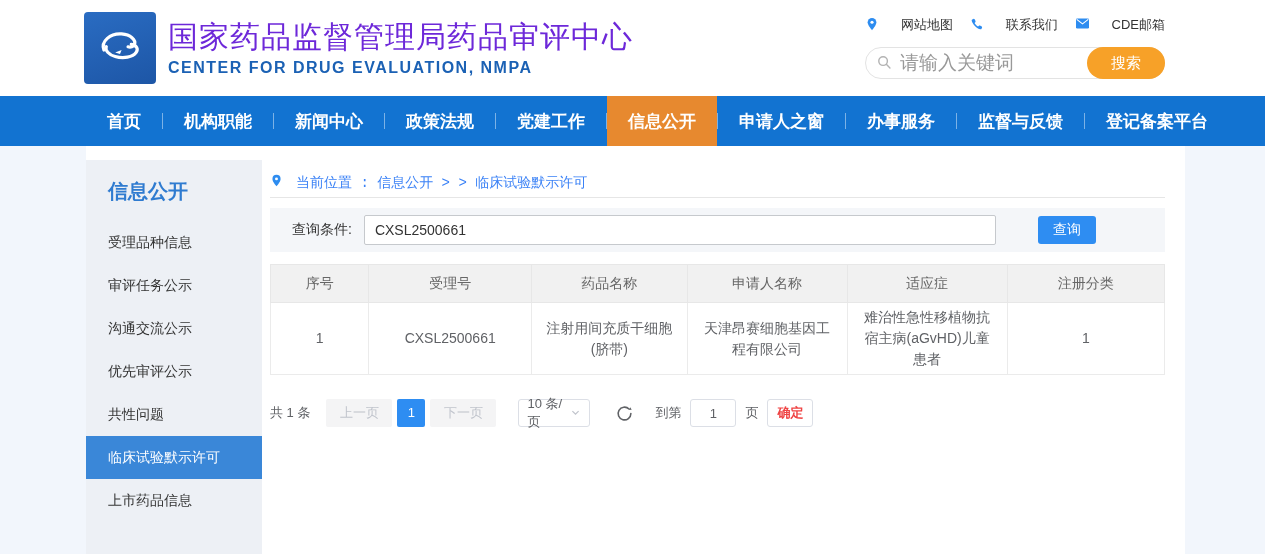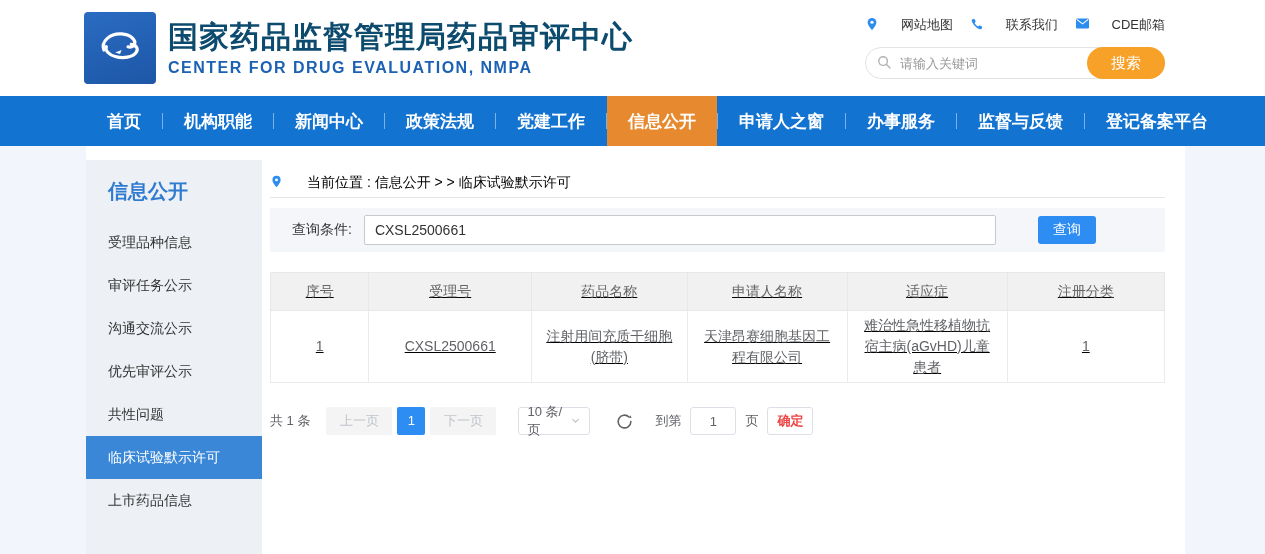--- a/index.html
+++ b/index.html
@@ -3,27 +3,27 @@
 <meta charset="utf-8">
 <style>
   * { margin:0; padding:0; box-sizing:border-box; }
   html,body { width:1265px; height:554px; overflow:hidden; background:#fff;
     font-family:"Liberation Sans","DejaVu Sans",sans-serif; }
 
   
   .header { height:96px; background:#fff; display:flex; align-items:center; padding-left:84px; position:relative; }
   .logo { width:72px; height:72px; border-radius:4px; background:linear-gradient(160deg,#2a6cc2,#1d56a6); display:flex; align-items:center; justify-content:center; flex:0 0 auto; }
   .brand { margin-left:12px; }
-  .brand-title { font-size:30px; font-weight:bold; color:#0c4a6e; letter-spacing:1px; line-height:1.2; }
+  .brand-title { font-size:30px; font-weight:normal; color:#6d28d9; letter-spacing:1px; line-height:1.2; }
   .brand-sub { font-size:16px; font-weight:bold; color:#1b61b4; letter-spacing:1.5px; margin-top:4px; }
   .header-right { position:absolute; right:100px; top:16px; width:300px; }
   .quick-links { display:flex; justify-content:space-between; align-items:center; font-size:13px; color:#333; }
   .quick-link { display:flex; align-items:center; gap:22px; cursor:pointer; }
   .search-row { position:relative; margin-top:13px; height:32px; }
-  .search-input { width:300px; height:32px; border:1px solid #e3e3e3; border-radius:16px; padding:0 80px 0 34px; font-size:13px; color:#15803d; background:#fff; outline:none; }
+  .search-input { width:300px; height:32px; border:1px solid #e3e3e3; border-radius:16px; padding:0 80px 0 34px; font-size:19px; color:#15803d; background:#fff; outline:none; }
   .search-input::placeholder { color:#999; }
   .search-icon { position:absolute; left:12px; top:8px; }
   .search-btn { position:absolute; right:0; top:0; width:78px; height:32px; border:none; border-radius:16px; background:#f7a128; color:#fff; font-size:15px; cursor:pointer; }
 
   
   .nav { height:50px; background:#1273d1; display:flex; align-items:stretch; padding-left:86px; }
   .nav-item { display:flex; align-items:center; padding:0 21px; color:#fff; font-size:17px; font-weight:bold; cursor:pointer; white-space:nowrap; }
   .nav-item.active { background:#e7892f; }
   .nav-sep { width:1px; height:16px; background:rgba(255,255,255,.45); align-self:center; }
 
@@ -32,28 +32,28 @@
   .container { margin-left:86px; width:1099px; height:408px; background:#fff; padding-top:14px; display:flex; }
 
   
   .sidebar { width:176px; background:#edf0f5; flex:0 0 auto; }
   .sidebar-title { color:#2f7bd0; font-size:20px; font-weight:bold; padding:18px 0 16px 22px; }
   .side-item { height:43px; line-height:43px; padding-left:22px; font-size:14px; color:#333; cursor:pointer; }
   .side-item.active { background:#3a87d8; color:#fff; }
 
   
   .content { flex:1; padding:8px 20px 0 8px; }
-  .breadcrumb { display:flex; align-items:center; gap:24px; height:30px; border-bottom:1px solid #e6e6e6; font-size:14px; color:#000000; }
+  .breadcrumb { display:flex; align-items:center; gap:13px; height:30px; border-bottom:1px solid #e6e6e6; font-size:14px; color:#3b82f6;font-family:Liberation Mono, monospace; }
 
   .query-panel { margin-top:10px; height:44px; background:#f4f6f9; display:flex; align-items:center; padding-left:22px; }
   .query-label { font-size:14px; color:#333; }
   .query-input { margin-left:12px; width:632px; height:30px; border:1px solid #c6c9cd; border-radius:2px; background:#fff; padding:0 10px; font-size:14px; color:#333; outline:none; }
   .query-btn { margin-left:42px; width:58px; height:28px; border:none; border-radius:3px; background:#2e8df2; color:#fff; font-size:14px; cursor:pointer; }
 
-  table.result { width:100%; margin-top:20px; border-collapse:collapse; table-layout:fixed;text-decoration:underline; }
+  table.result { width:100%; margin-top:12px; border-collapse:collapse; table-layout:fixed; }
   table.result th { height:38px; background:#f1f1f1; border:1px solid #e7e7e7; font-size:14px; font-weight:normal; color:#666; }
   table.result td { height:54px; background:#fff; border:1px solid #ebebeb; font-size:14px; color:#606266; text-align:center; padding:4px 10px; line-height:1.5; }
 
   .pagination { margin-top:24px; display:flex; align-items:center; font-size:13px; color:#606266; }
   .pg-total { margin-right:16px; }
   .pg-btn { min-width:66px; height:28px; line-height:28px; text-align:center; background:#f4f4f5; color:#c0c4cc; border-radius:2px; font-size:13px; padding:0 10px; cursor:default; }
   .pg-cur { width:28px; height:28px; line-height:28px; text-align:center; background:#2e8df2; color:#fff; border-radius:2px; margin:0 5px; cursor:pointer; }
   .pg-size { margin-left:22px; width:72px; height:28px; border:1px solid #dcdfe6; border-radius:3px; background:#fff; display:flex; align-items:center; justify-content:space-between; padding:0 8px; cursor:pointer; }
   .pg-refresh { margin-left:26px; display:flex; align-items:center; cursor:pointer; }
   .pg-goto { margin-left:22px; display:flex; align-items:center; gap:9px; }

